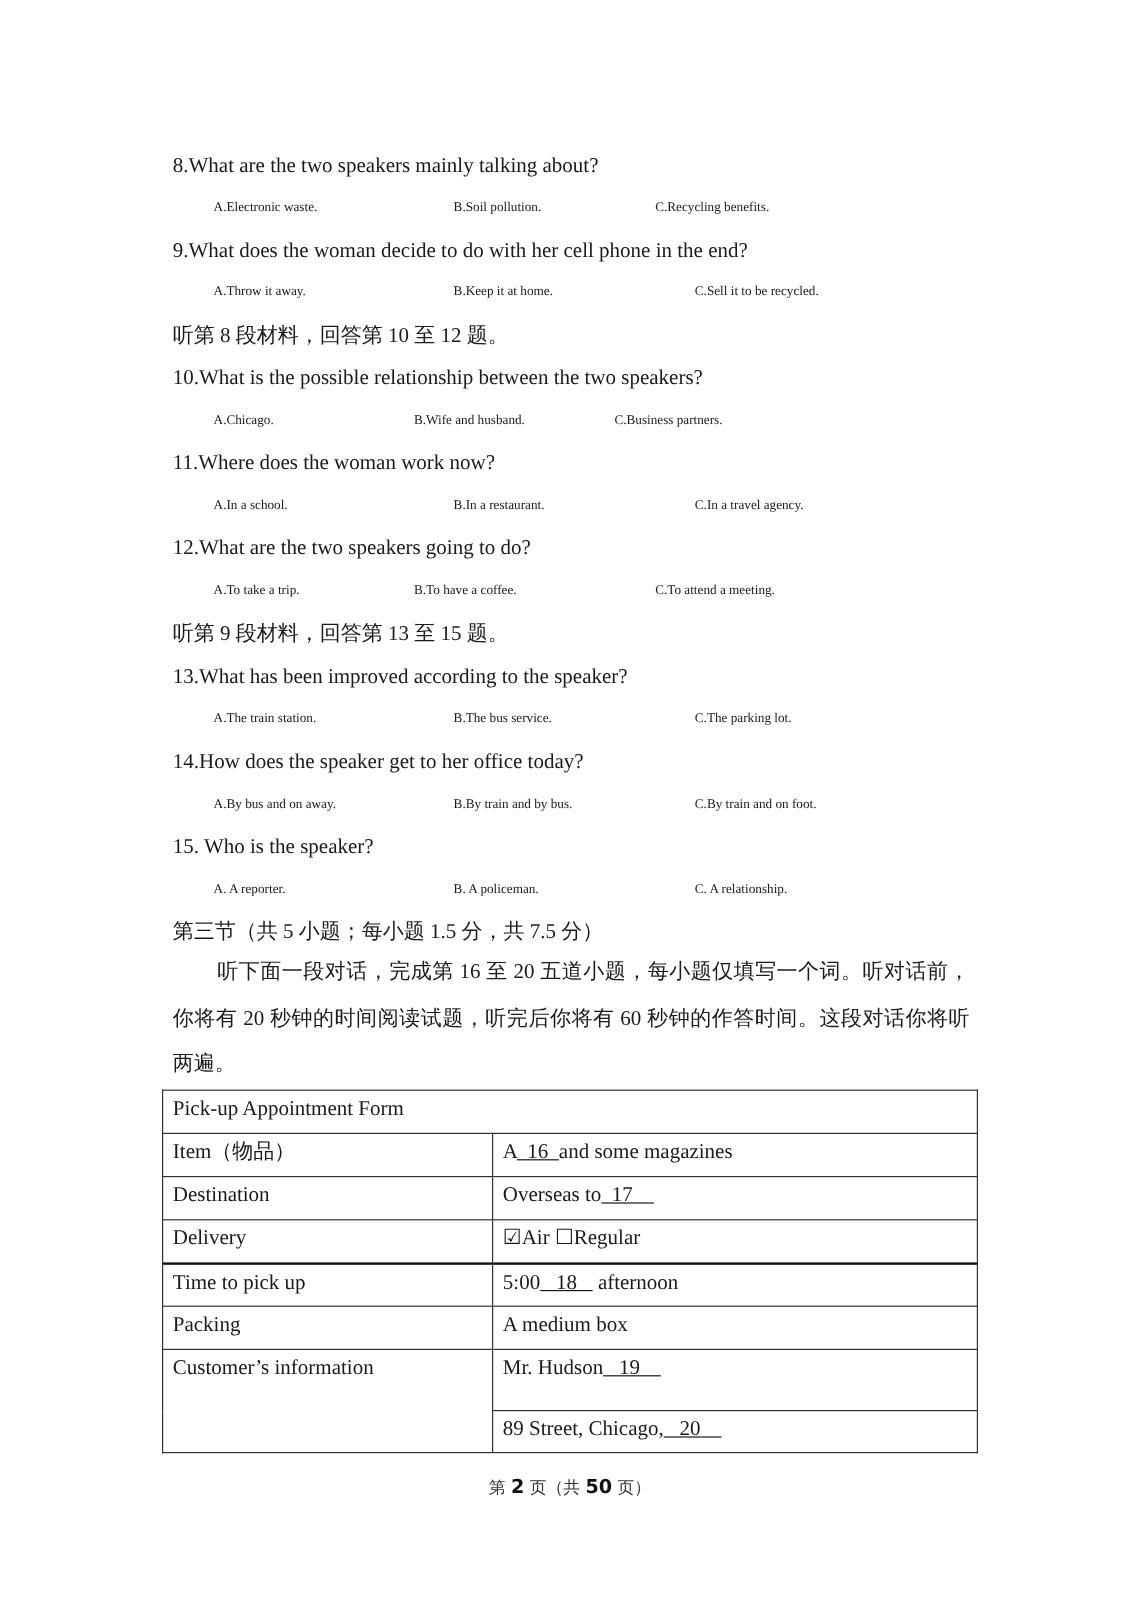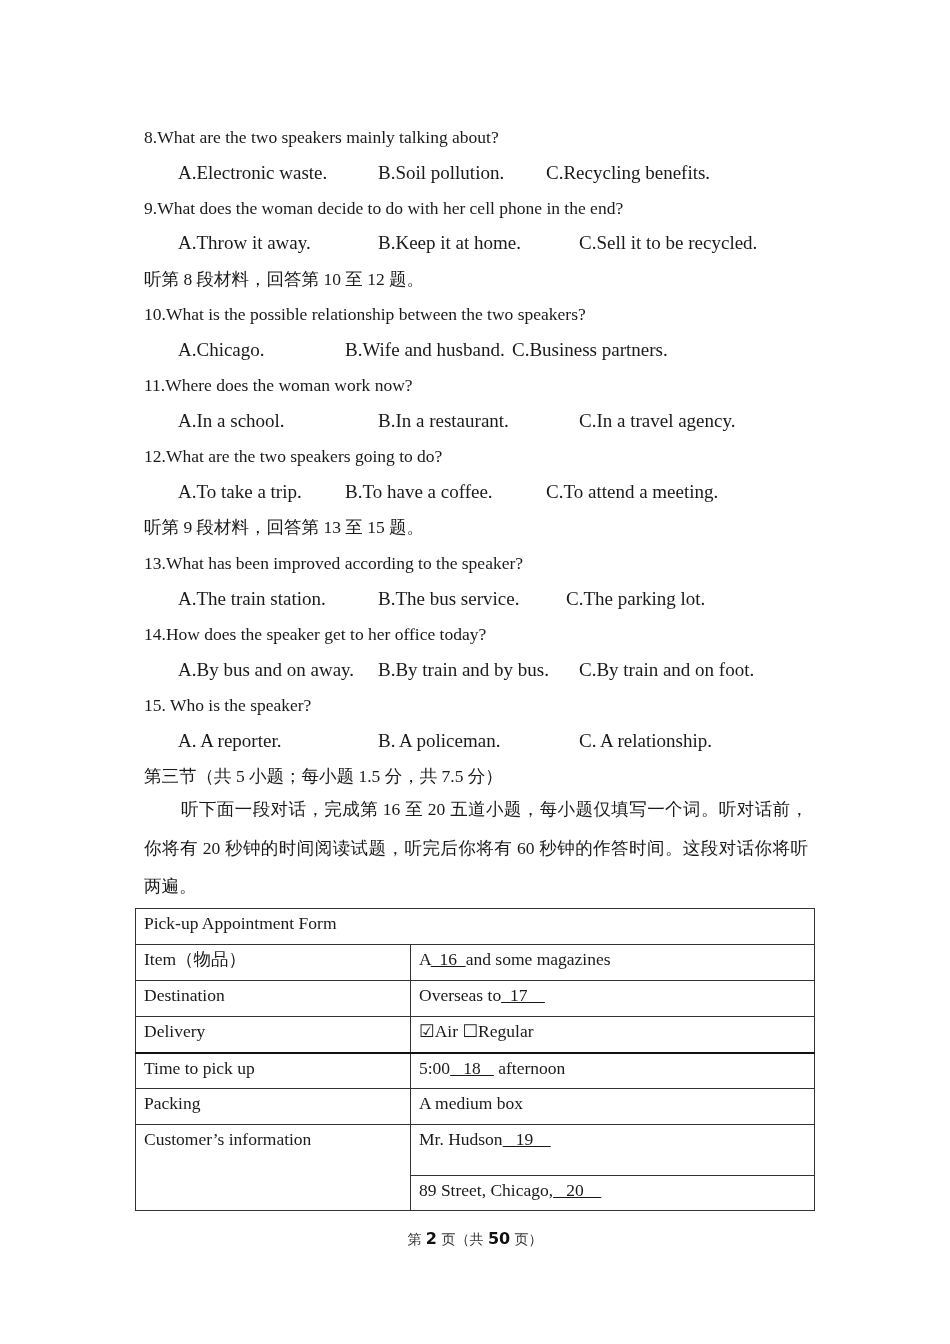--- a/index.html
+++ b/index.html
@@ -5,21 +5,21 @@
   html, body { margin: 0; padding: 0; background: #ffffff; }
   body {
     width: 950px; height: 1344px; position: relative; overflow: hidden;
     font-family: "Liberation Serif", "DejaVu Serif", serif;
     color: #1a1a1a;
   }
   .line {
     position: absolute; left: 144px; font-size: 17.5px; white-space: nowrap;
     line-height: 22px;
   }
-  .opt { position: absolute; top: 0; white-space: nowrap; font-size: 19px; line-height: 22px; }
+  .opt { position: absolute; top: 0; white-space: nowrap; font-size: 11px; line-height: 22px; }
   .para {
     position: absolute; left: 144px; width: 664px; font-size: 17.5px;
     line-height: 38.5px; text-indent: 37px; text-align: justify;
   }
   table.form {
     position: absolute; left: 135px; top: 908px; width: 680px;
     border-collapse: collapse; font-size: 17.5px; padding-left: 48px;
   }
   table.form td {
     border: 1px solid #333; padding: 0 8px; vertical-align: top;
@@ -73,21 +73,21 @@
   <span class="opt" style="left:345px">B.To have a coffee.</span>
   <span class="opt" style="left:546px">C.To attend a meeting.</span>
 </div>
 
 <div class="line" style="top:516px">听第 9 段材料，回答第 13 至 15 题。</div>
 
 <div class="line" style="top:552px">13.What has been improved according to the speaker?</div>
 <div class="line" style="top:588px; left:0">
   <span class="opt" style="left:178px">A.The train station.</span>
   <span class="opt" style="left:378px">B.The bus service.</span>
-  <span class="opt" style="left:566px">C.The parking lot.</span>
+  <span class="opt" style="left:579px">C.The parking lot.</span>
 </div>
 
 <div class="line" style="top:623px">14.How does the speaker get to her office today?</div>
 <div class="line" style="top:659px; left:0">
   <span class="opt" style="left:178px">A.By bus and on away.</span>
   <span class="opt" style="left:378px">B.By train and by bus.</span>
   <span class="opt" style="left:579px">C.By train and on foot.</span>
 </div>
 
 <div class="line" style="top:694px">15. Who is the speaker?</div>

